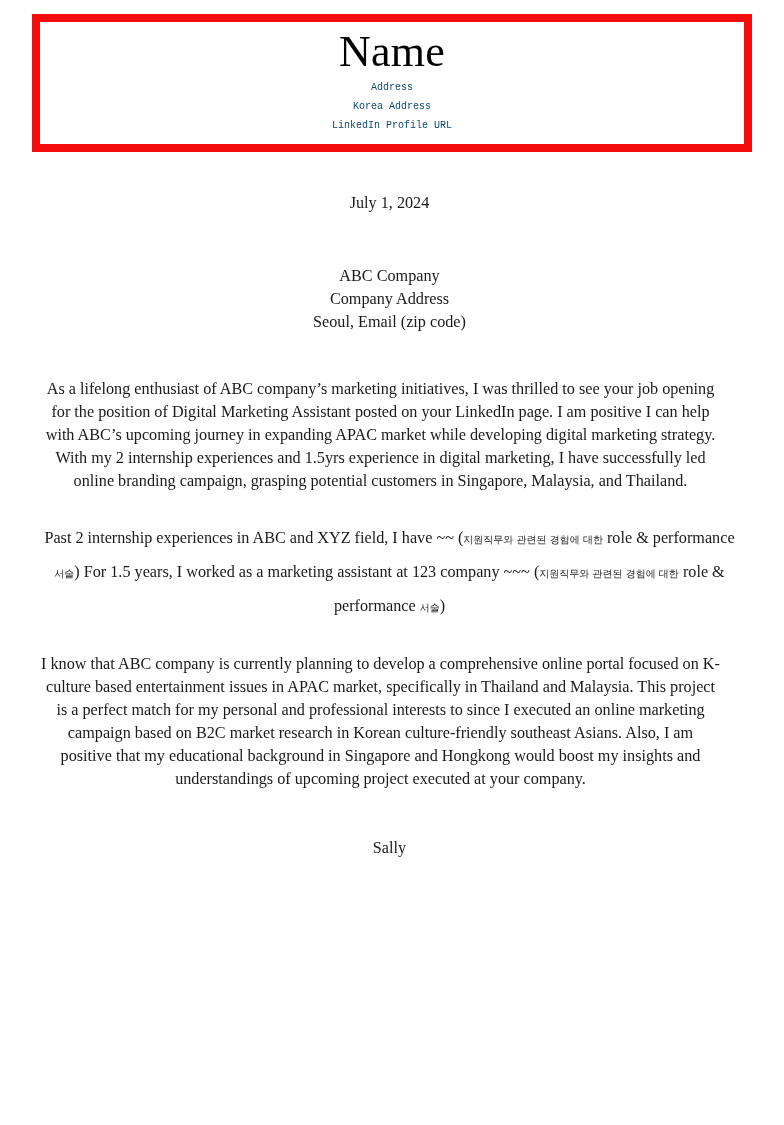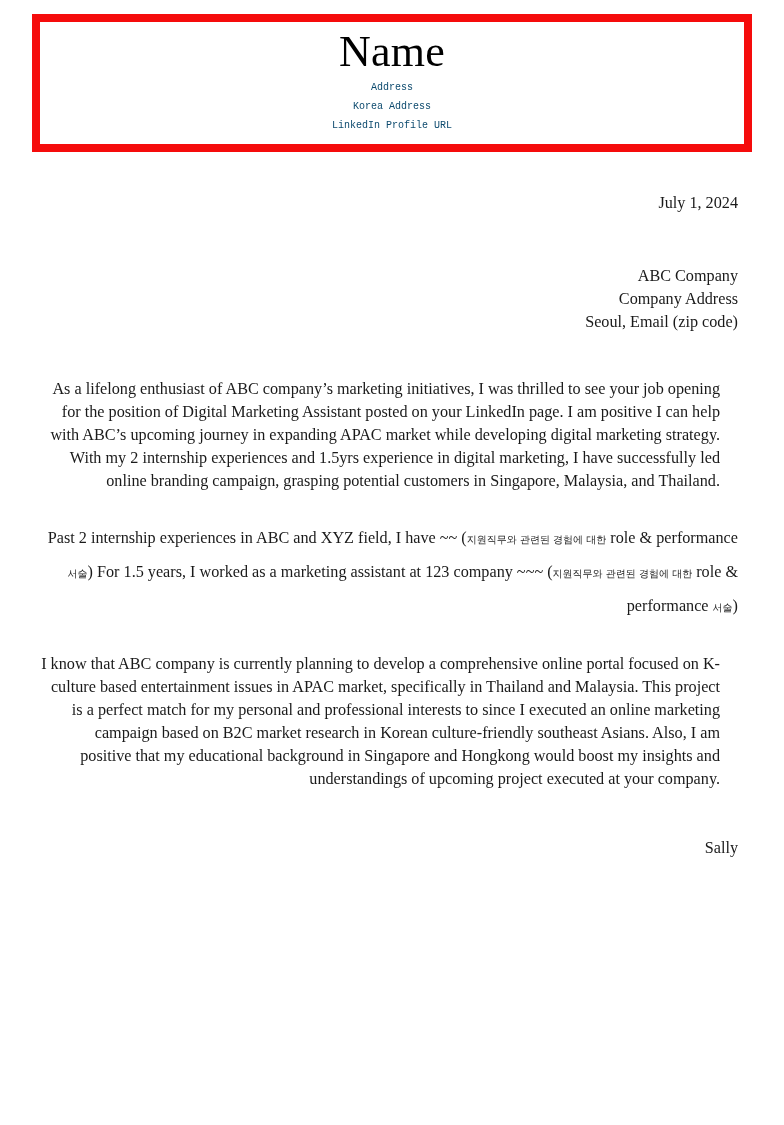--- a/index.html
+++ b/index.html
@@ -66,21 +66,21 @@
     position: absolute;
     left: 41px;
     top: 192px;
     width: 697px;
   }
 
   .block {
     font-size: 16.2px;
     line-height: 23px;
     color: #1a1a1a;
-    text-align: right;
+    text-align: center;
   }
 
   .date-line {
     margin: 0 0 50px 0;
   }
 
   .recipient {
     margin: 0 0 44px 0;
   }
   .recipient div {

